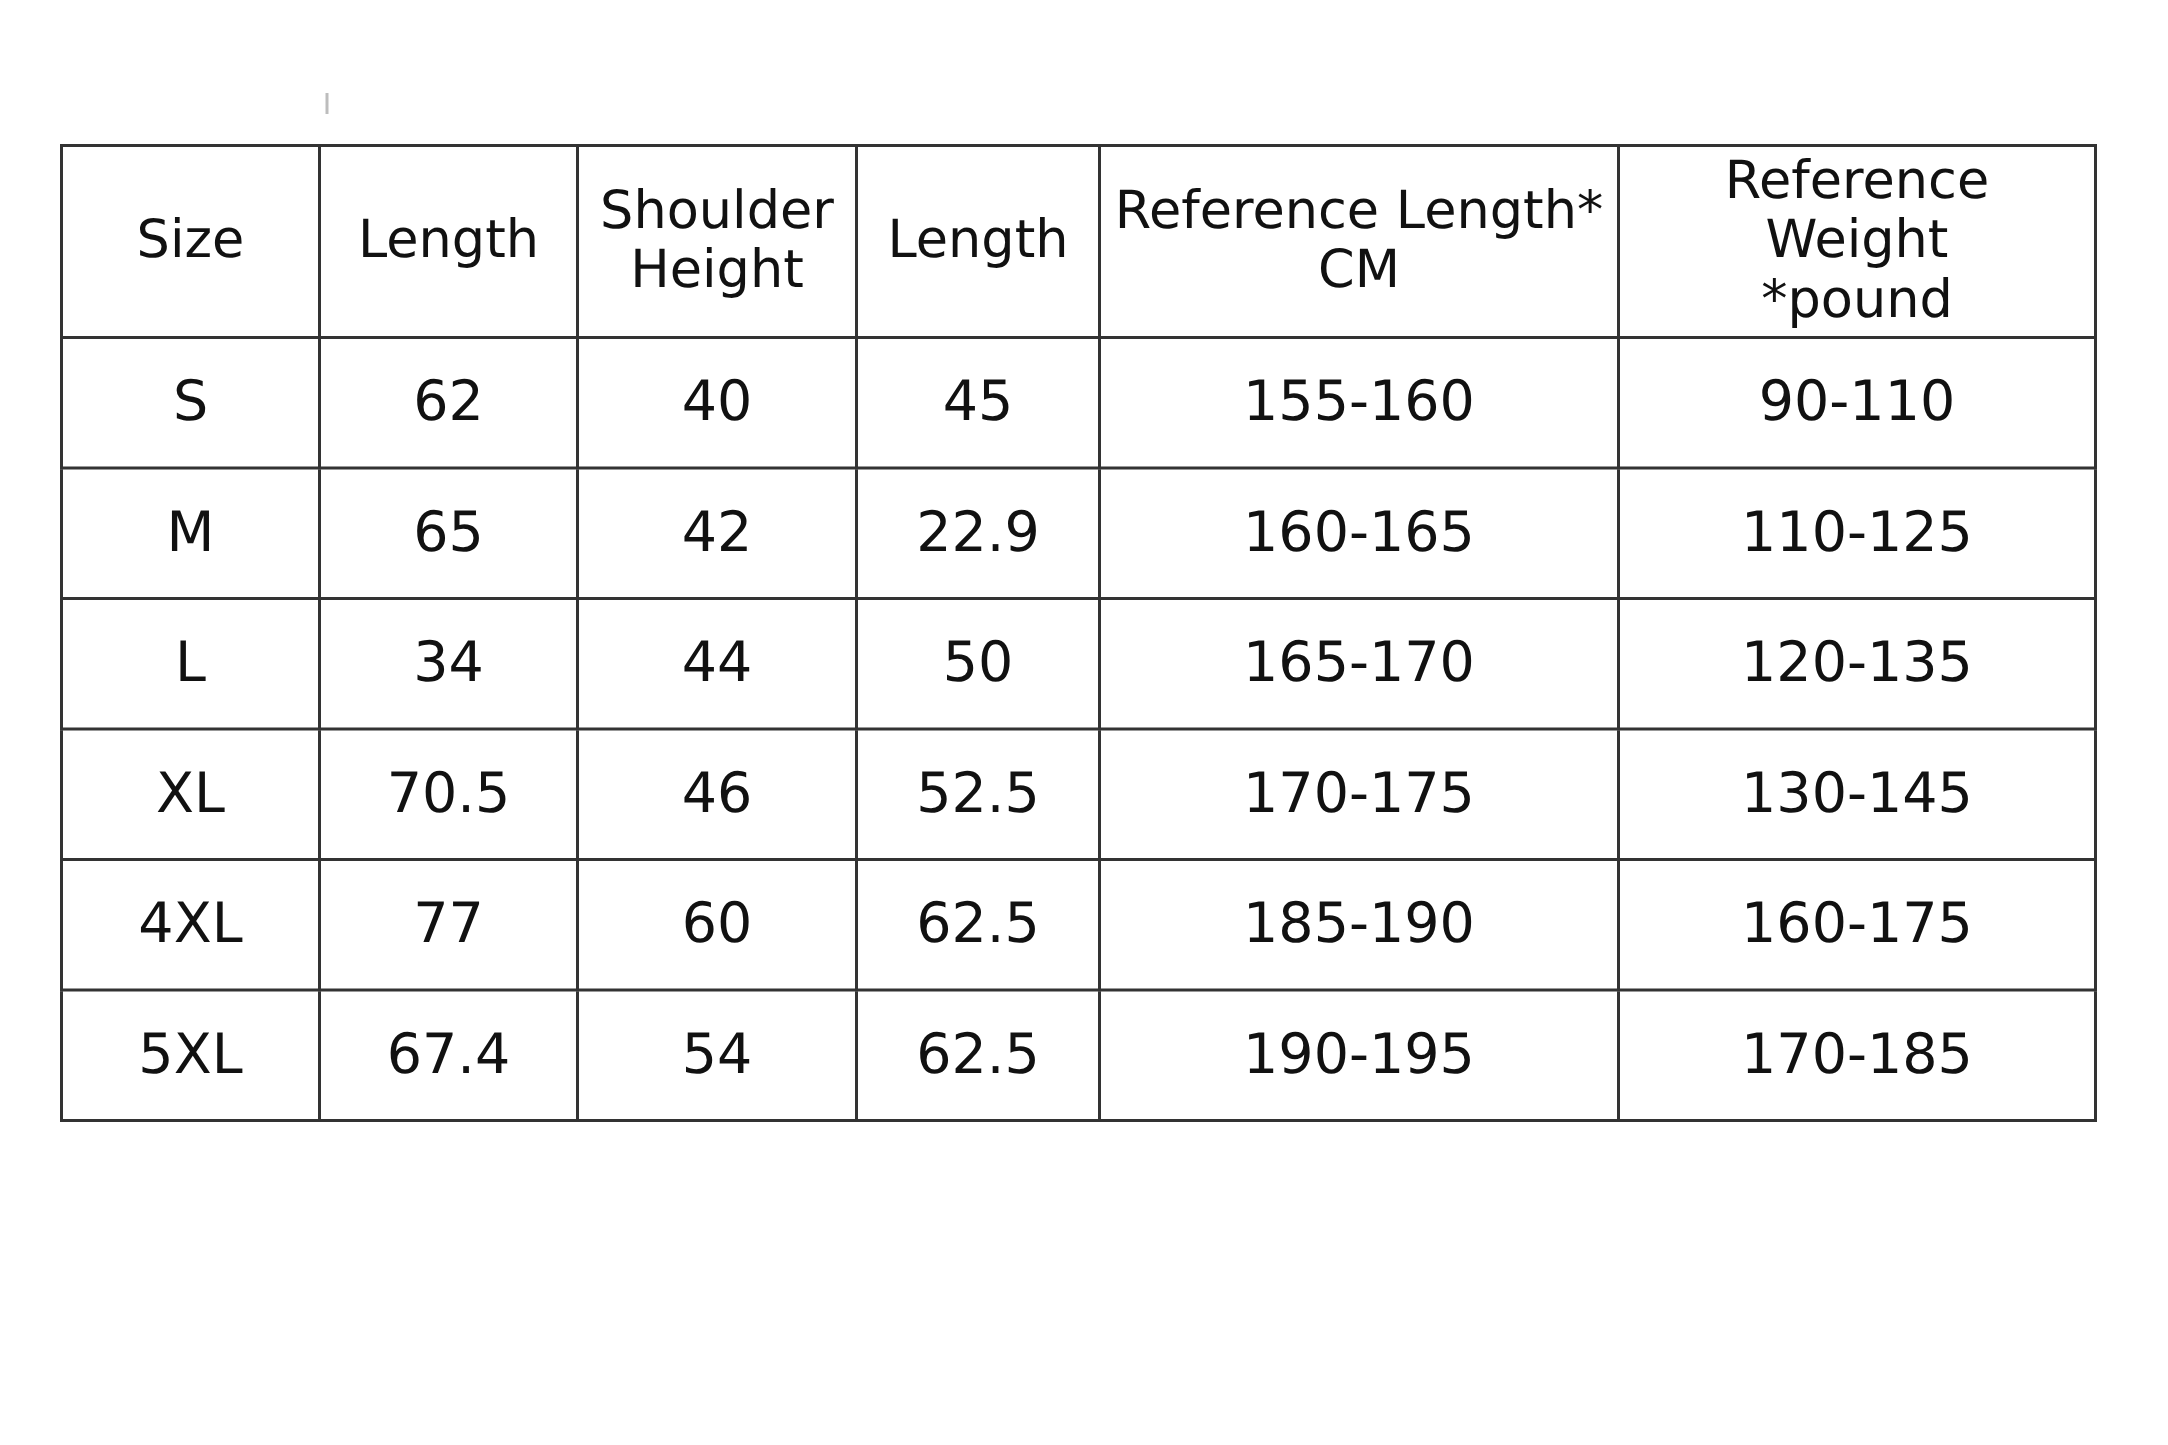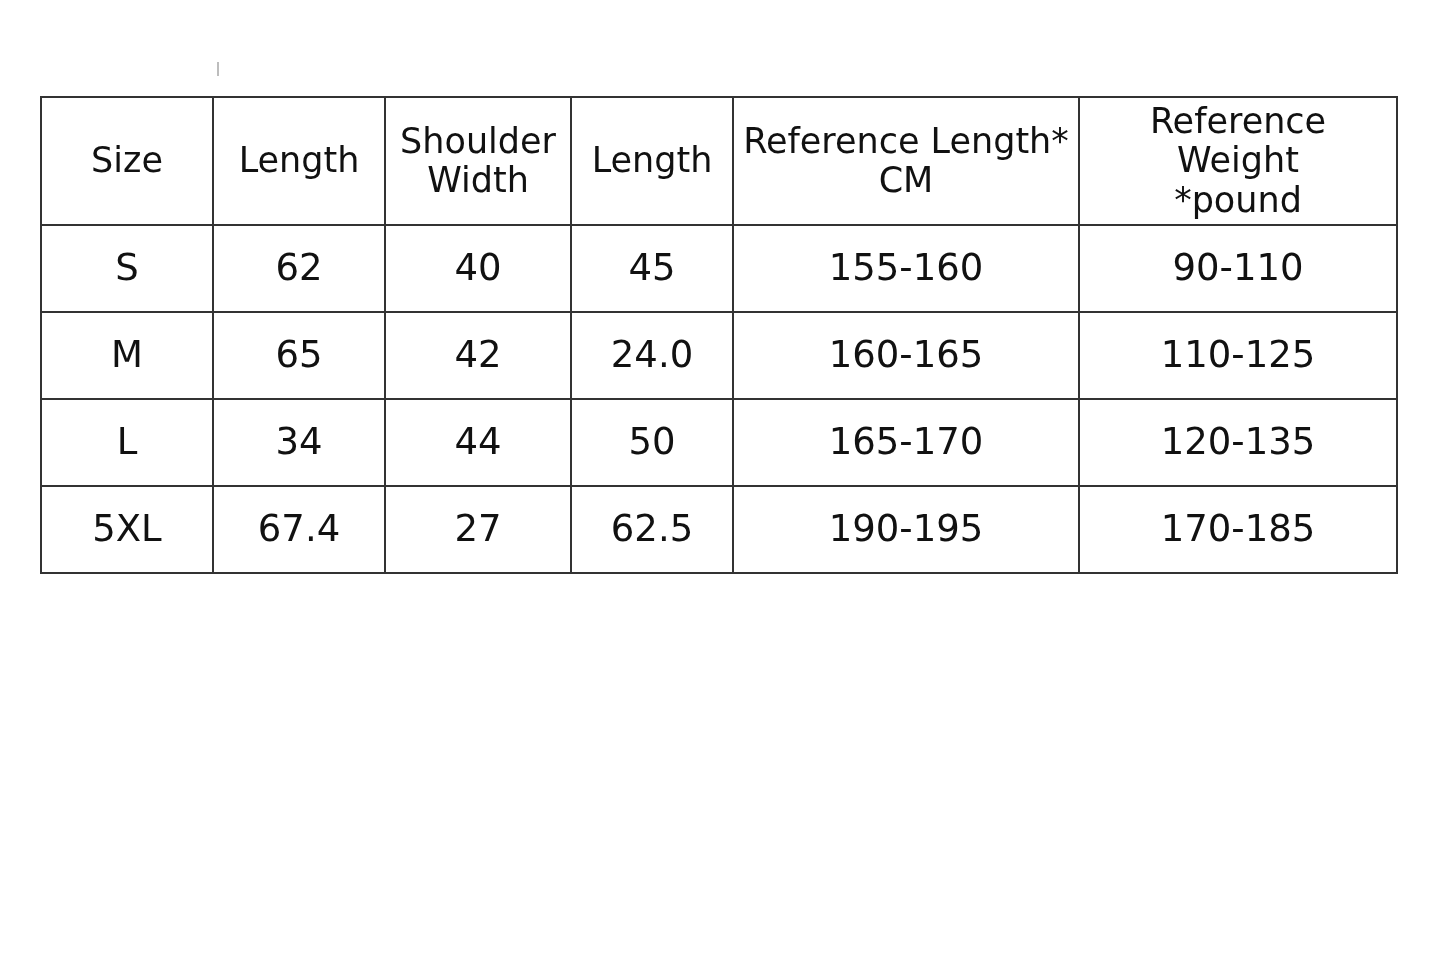--- a/index.html
+++ b/index.html
@@ -88,21 +88,21 @@
         <tr>
           <th>
             <span>Size</span>
           </th>
           <th>
             <span>Length</span>
           </th>
           <th>
             <span>Shoulder</span>
             <br>
-            <span>Width</span>
+            <span>Height</span>
           </th>
           <th>
             <span>Length</span>
           </th>
           <th>
             <span>Reference Length*</span>
             <br>
             <span>CM</span>
           </th>
           <th>
@@ -118,36 +118,52 @@
           <td>62</td>
           <td>40</td>
           <td>45</td>
           <td>155-160</td>
           <td>90-110</td>
         </tr>
         <tr>
           <td>M</td>
           <td>65</td>
           <td>42</td>
-          <td>24.0</td>
+          <td>22.9</td>
           <td>160-165</td>
           <td>110-125</td>
         </tr>
         <tr>
           <td>L</td>
           <td>34</td>
           <td>44</td>
           <td>50</td>
           <td>165-170</td>
           <td>120-135</td>
         </tr>
         <tr>
+          <td>XL</td>
+          <td>70.5</td>
+          <td>46</td>
+          <td>52.5</td>
+          <td>170-175</td>
+          <td>130-145</td>
+        </tr>
+        <tr>
+          <td>4XL</td>
+          <td>77</td>
+          <td>60</td>
+          <td>62.5</td>
+          <td>185-190</td>
+          <td>160-175</td>
+        </tr>
+        <tr>
           <td>5XL</td>
           <td>67.4</td>
-          <td>27</td>
+          <td>54</td>
           <td>62.5</td>
           <td>190-195</td>
           <td>170-185</td>
         </tr>
       </tbody>
     </table>
   </div>
 
 </div>
 

